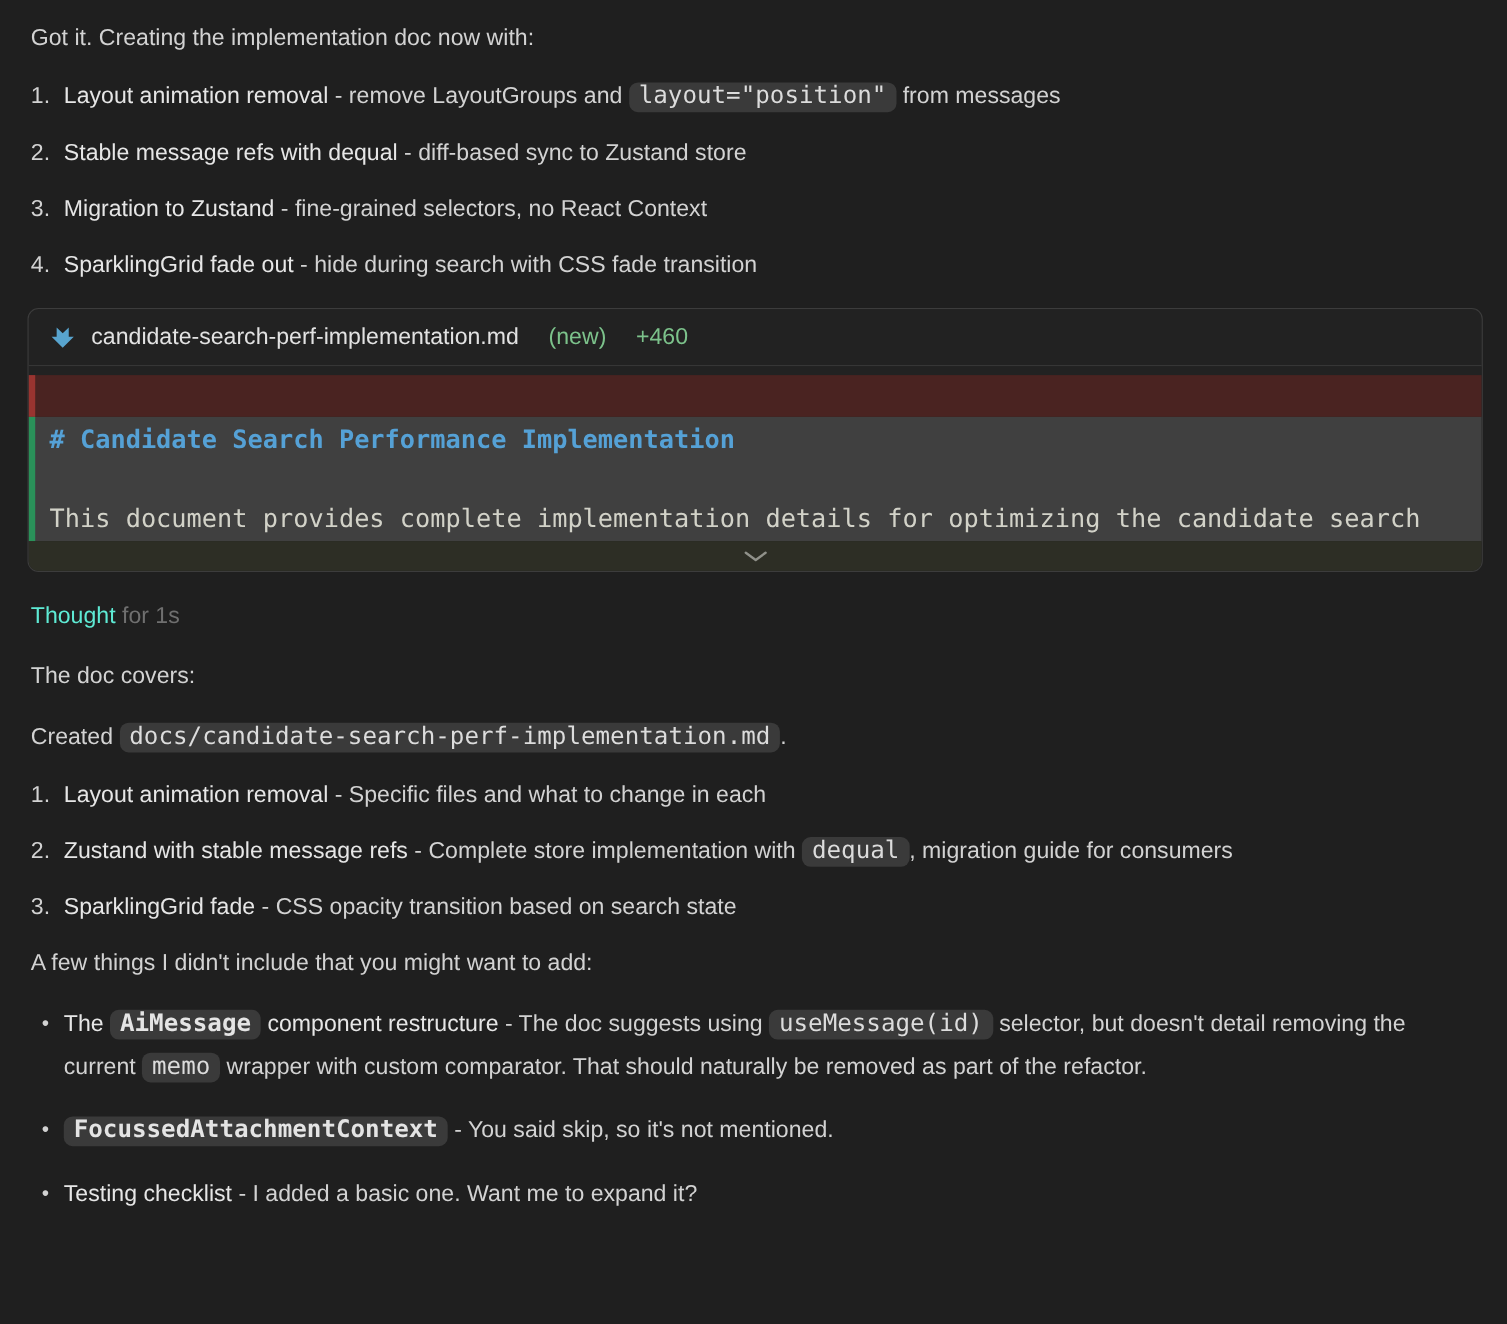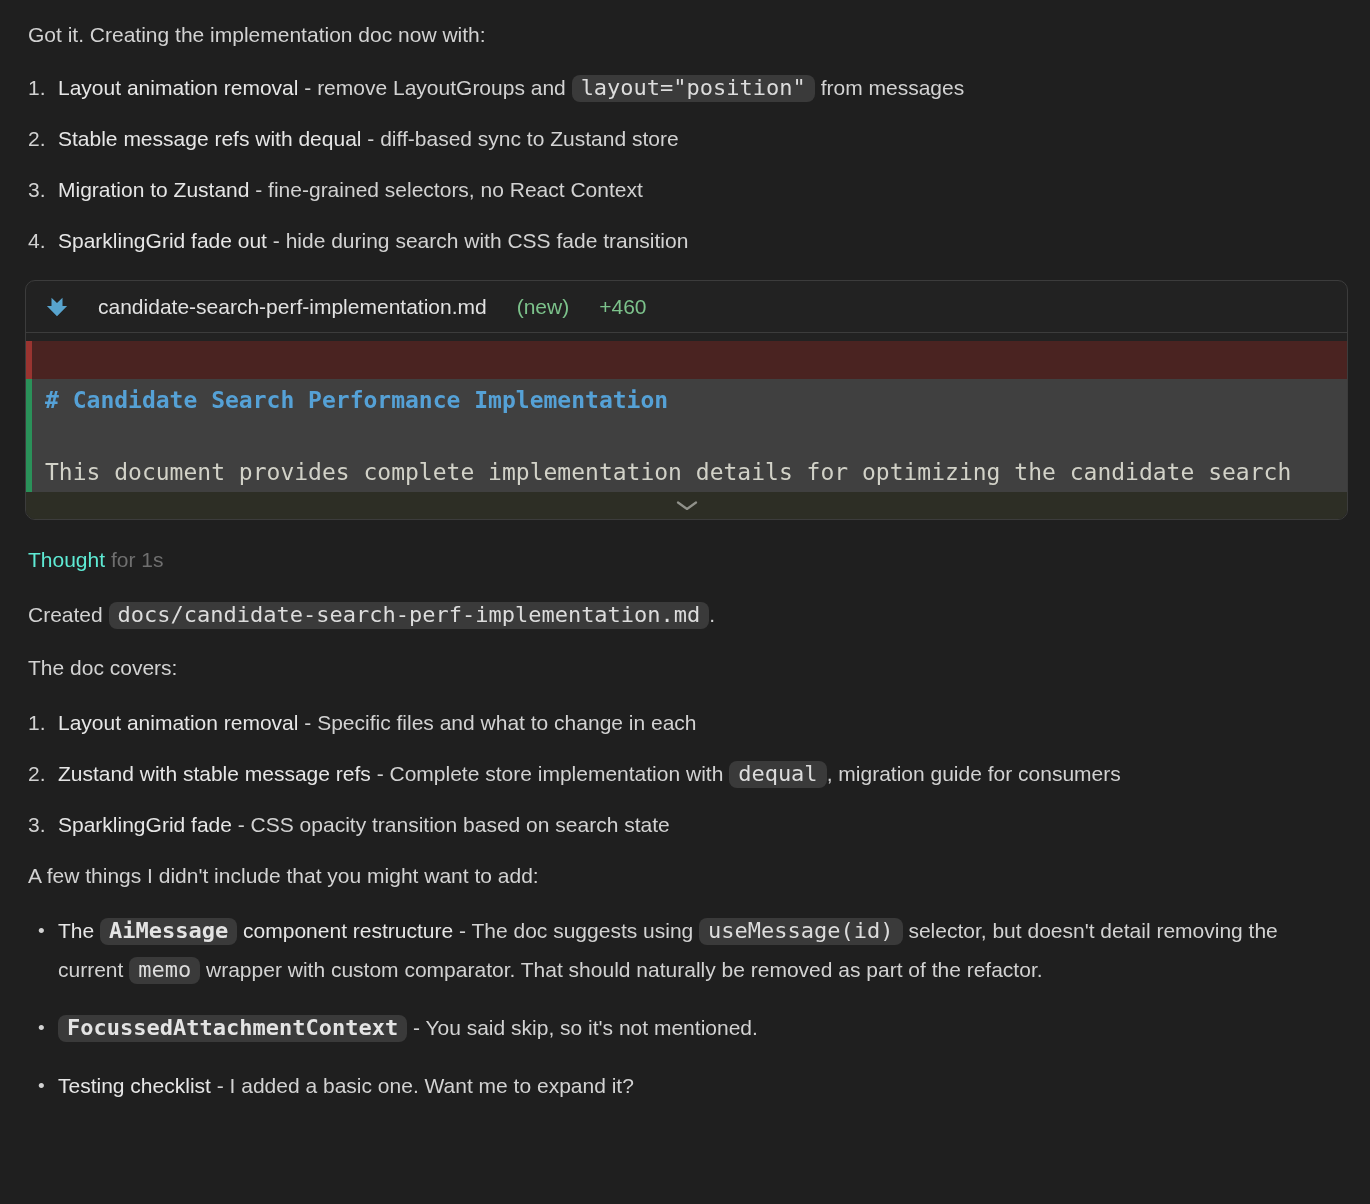--- a/index.html
+++ b/index.html
@@ -41,26 +41,26 @@
     width: 1321px;
     margin: 20px 0 20px -3px;
     border: 1px solid #3c3c3c;
     border-radius: 10px;
     background: #222222;
     overflow: hidden;
   }
   .card-header {
     display: flex;
     align-items: center;
-    gap: 30px;
+    gap: 15px;
     padding: 14px 20px 13px 20px;
     border-bottom: 1px solid #3c3c3c;
   }
   .card-header .filename { color: #e2e2e2; }
-  .card-header .green { color: #7cc28b; }
+  .card-header .green { color: #7cc28b; margin-left: 12px; }
   .diff-gap { height: 8px; background: #222222; }
   .diff-removed {
     height: 38px;
     background: #4a2321;
     border-left: 6px solid #993430;
   }
   .diff-added {
     background: #404040;
     border-left: 6px solid #2a9159;
     padding: 3px 0 2px 13px;
@@ -125,23 +125,23 @@
       <span style="display:inline-flex;">
         <svg width="22" height="10" viewBox="0 0 22 10" fill="none" xmlns="http://www.w3.org/2000/svg">
           <polyline points="2,1.5 11,8 20,1.5" stroke="#90918a" stroke-width="2.2" stroke-linecap="round" stroke-linejoin="round"></polyline>
         </svg>
       </span>
     </div>
   </div>
 
   <div class="thought"><span class="t1">Thought</span><span class="t2"> for 1s</span></div>
 
+  <p class="para section-gap">The doc covers:</p>
+
   <p class="para"><span>Created </span><span class="pill">docs/candidate-search-perf-implementation.md</span><span>.</span></p>
-
-  <p class="para section-gap">The doc covers:</p>
 
   <div class="covers-list">
     <div class="row"><span class="marker">1.</span><b>Layout animation removal</b><span> - Specific files and what to change in each</span></div>
     <div class="row"><span class="marker">2.</span><b>Zustand with stable message refs</b><span> - Complete store implementation with </span><span class="pill">dequal</span><span>, migration guide for consumers</span></div>
     <div class="row"><span class="marker">3.</span><b>SparklingGrid fade</b><span> - CSS opacity transition based on search state</span></div>
   </div>
 
   <p class="para section-gap">A few things I didn't include that you might want to add:</p>
 
   <div class="bullets">

